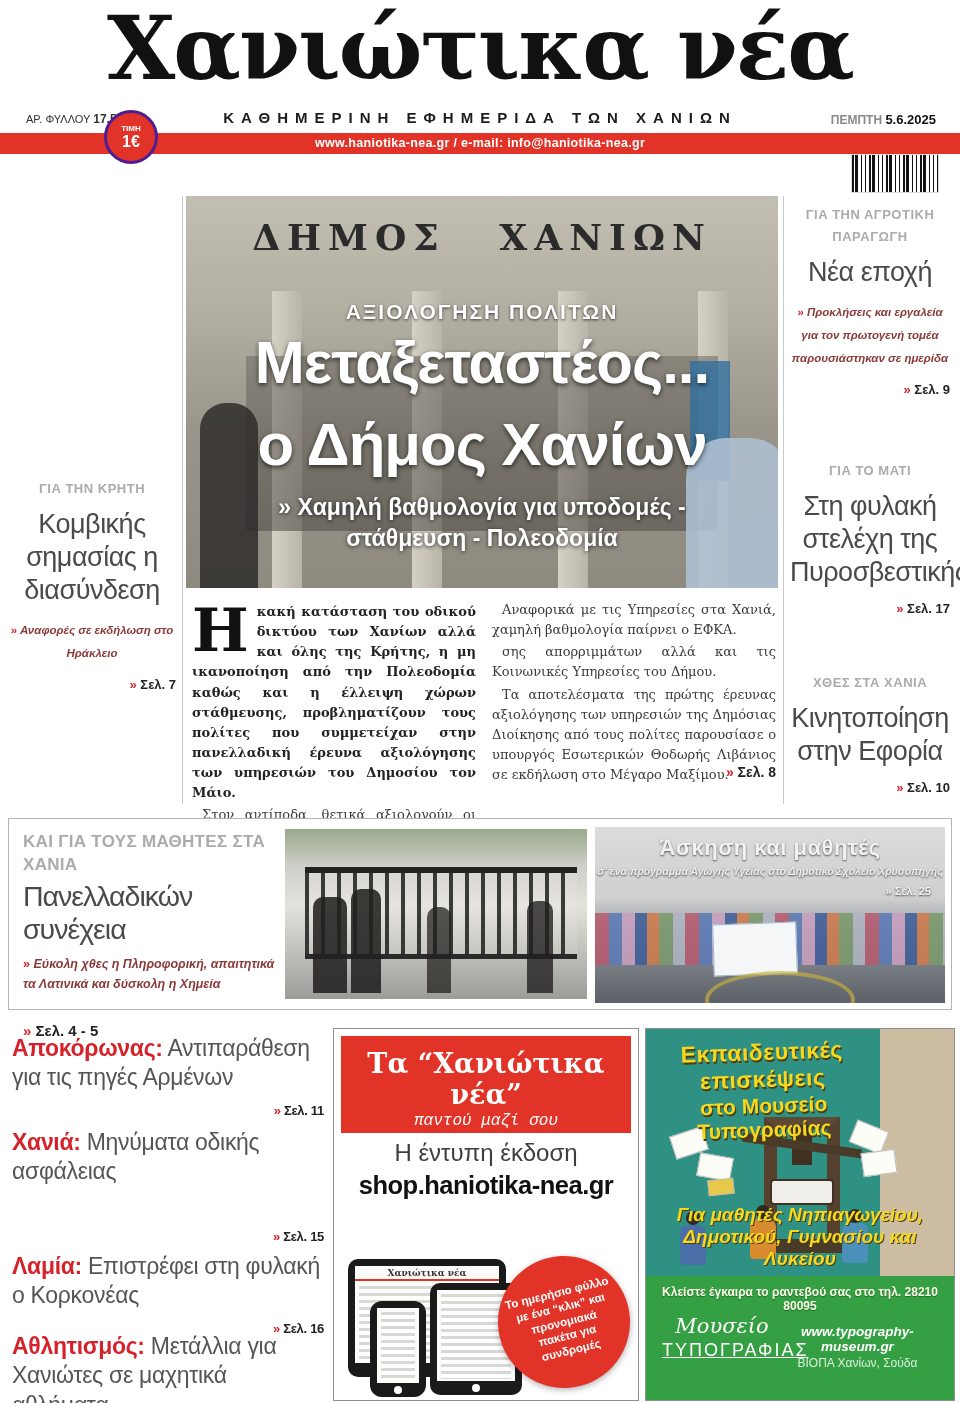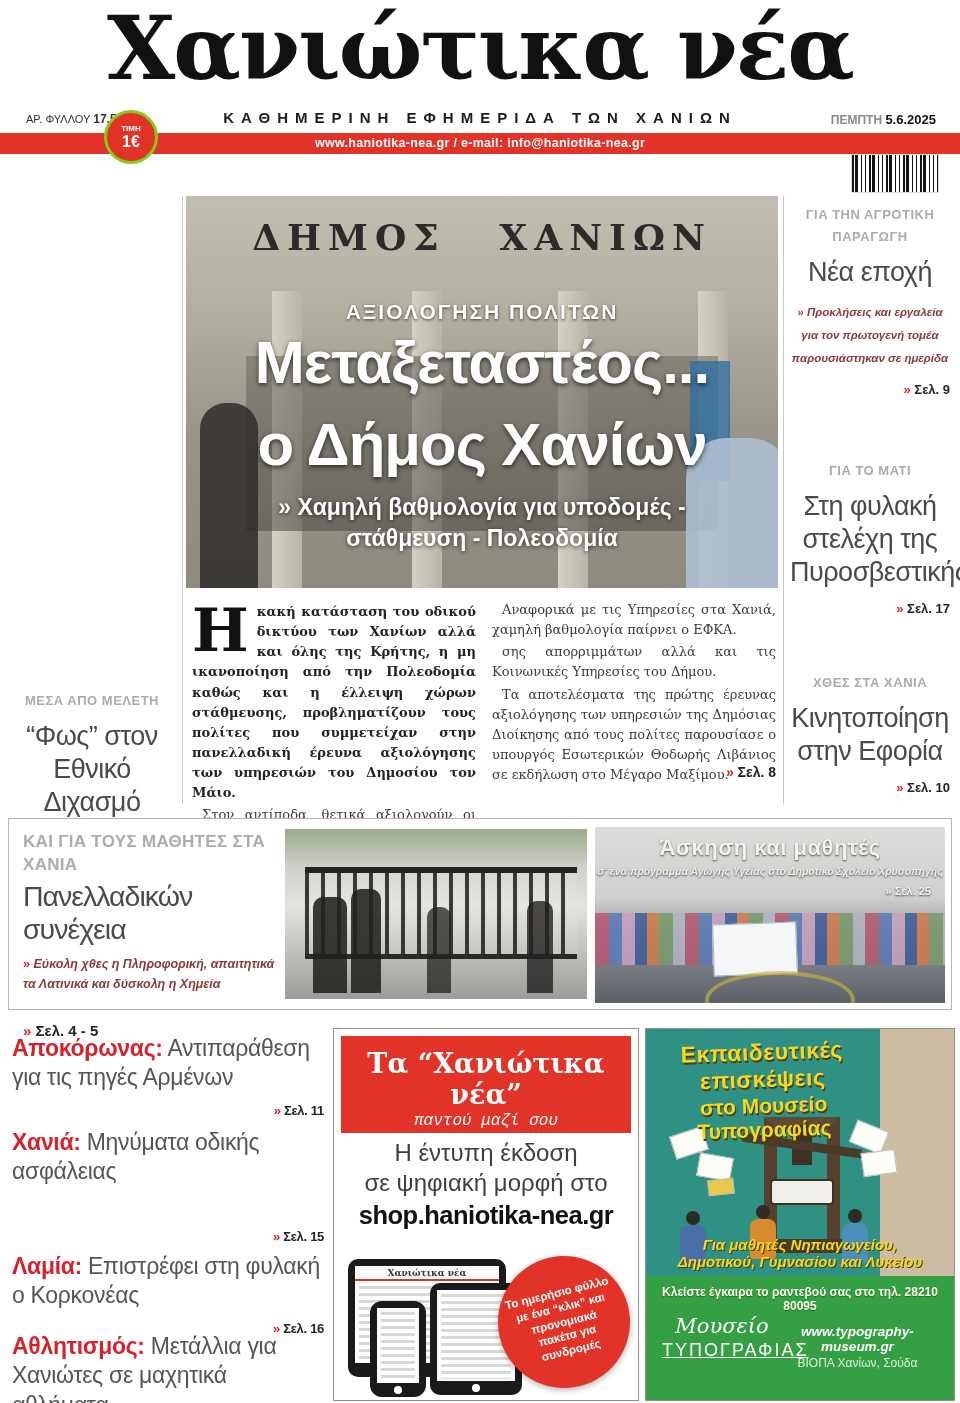--- a/index.html
+++ b/index.html
@@ -24,21 +24,21 @@
   .date-line { position:absolute; top:112px; right:24px; font-size:12px; }
   .date-line .day { color:#8a8a8a; font-weight:bold; }
   .date-line .date { color:#111; font-weight:bold; font-size:13px; }
   .contact-bar {
     position:absolute; top:133px; left:0; width:960px; height:21px;
     background:#E23328; color:#fff; font-weight:bold; font-size:12.5px;
     text-align:center; line-height:21px; letter-spacing:0.3px;
   }
   .price-badge {
     position:absolute; top:110px; left:104px; width:54px; height:54px;
-    background:#E23328; border:3px solid #84cc16; border-radius:50%;
+    background:#E23328; border:3px solid #4c1d95; border-radius:50%;
     color:#fff; text-align:center; z-index:5;
   }
   .price-badge .pl { font-size:8px; font-weight:bold; margin-top:11px; }
   .price-badge .pv { font-size:16px; font-weight:bold; line-height:1.1; }
   .barcode {
     position:absolute; top:155px; right:22px; width:86px; height:37px;
     background:repeating-linear-gradient(90deg,#111 0 2px,#fff 2px 3px,#111 3px 6px,#fff 6px 9px,#111 9px 10px,#fff 10px 13px,#111 13px 14px,#fff 14px 17px);
     outline:1px solid #ddd;
   }
   
@@ -182,21 +182,21 @@
   .museum-title .t2 { font-size:21px; font-weight:bold; color:#F6D81F; text-shadow:1px 2px 0 #4a3c10; margin-top:1px; }
   .press-frame { position:absolute; left:118px; top:88px; width:76px; height:130px; border-left:13px solid #55412e; border-right:13px solid #55412e; border-top:12px solid #5f4a35; }
   .press-screw { position:absolute; left:146px; top:96px; width:20px; height:40px; background:#3f3021; }
   .press-bar { position:absolute; left:96px; top:112px; width:120px; height:9px; background:#4a3a28; transform:rotate(8deg); }
   .press-bed { position:absolute; left:124px; top:150px; width:64px; height:26px; background:#efeee8; border:2px solid #3f3021; border-radius:4px; }
   .press-base { position:absolute; left:112px; top:210px; width:88px; height:14px; background:#4a3a28; }
   .paper { position:absolute; width:34px; height:24px; background:#fdfdf8; border:1px solid #bbb; }
   .kid { position:absolute; width:26px; height:40px; border-radius:8px 8px 4px 4px; }
   .kid::before { content:""; position:absolute; top:-14px; left:6px; width:14px; height:14px; border-radius:50%; background:#2f2a26; }
   .museum-aud { position:absolute; bottom:6px; left:0; width:100%; text-align:center; }
-  .museum-aud .a1, .museum-aud .a2 { font-size:15px; font-weight:bold; color:#F6D81F; text-shadow:1px 1px 0 #4a3c10; font-style:italic; }
+  .museum-aud .a1, .museum-aud .a2 { font-size:19px; font-weight:bold; color:#F6D81F; text-shadow:1px 1px 0 #4a3c10; font-style:italic; }
   .museum-footer { position:absolute; top:247px; left:0; width:100%; height:126px; background:#35A043; }
   .museum-booking { text-align:center; font-size:12px; font-weight:bold; color:#fdfce8; padding-top:9px; text-shadow:0 1px 1px #1d6b28; }
   .museum-logo { position:absolute; left:16px; top:38px; width:120px; text-align:center; color:#fff; }
   .museum-logo .scr { font-family:"DejaVu Serif","Liberation Serif",serif; font-style:italic; font-size:21px; }
   .museum-logo .cap { font-size:18px; letter-spacing:2px; margin-top:2px;text-decoration:underline; }
   .museum-web { position:absolute; right:14px; top:48px; width:165px; text-align:center; font-size:13.5px; font-weight:bold; font-style:italic; color:#fff; }
   .museum-loc { position:absolute; right:14px; top:80px; width:165px; text-align:center; font-size:12px; color:#d9f0dc; }
 </style>
 </head>
 <body>
@@ -217,29 +217,33 @@
   <div class="price-badge">
     <div class="pl">ΤΙΜΗ</div>
     <div class="pv">1€</div>
   </div>
   <div class="barcode"></div>
 
   <div class="vdivider" style="left:182px; top:196px; height:608px;"></div>
   <div class="vdivider" style="left:783px; top:196px; height:608px;"></div>
 
 
-
-  <div class="side-story" style="left:8px; top:690px; width:168px;">
-    <div class="kicker">ΜΕΣΑ ΑΠΟ ΜΕΛΕΤΗ</div>
-    <div class="side-headline">“Φως” στον Εθνικό Διχασμό</div>
-    <div class="pageref">
-      <span class="chev">»</span>
-      <span>Σελ. 27</span>
-    </div>
-  </div>
+  <div class="side-story" style="left:8px; top:478px; width:168px;">
+    <div class="kicker">ΓΙΑ ΤΗΝ ΚΡΗΤΗ</div>
+    <div class="side-headline">Κομβικής σημασίας η διασύνδεση</div>
+    <div class="deck">
+      <span class="chev">»</span>
+      <span>Αναφορές σε εκδήλωση στο Ηράκλειο</span>
+    </div>
+    <div class="pageref">
+      <span class="chev">»</span>
+      <span>Σελ. 7</span>
+    </div>
+  </div>
+
 
   <div class="main-photo">
     <div class="pillar" style="left:86px;"></div>
     <div class="pillar" style="left:226px;"></div>
     <div class="pillar" style="left:372px;"></div>
     <div class="pillar" style="left:512px;"></div>
     <div class="storefront"></div>
     <div class="kiosk"></div>
     <div class="fig-dark"></div>
     <div class="fig-light"></div>
@@ -366,21 +370,20 @@
     
   </div>
 
   <div class="shop-ad">
     <div class="shop-header">
       <div class="l1">Τα “Χανιώτικα νέα”</div>
       <div class="l2">παντού μαζί σου</div>
     </div>
     <div class="shop-body">
       <div class="b1">Η έντυπη έκδοση</div>
-      <div class="b2">σε ψηφιακή μορφή στο</div>
       <div class="url">shop.haniotika-nea.gr</div>
     </div>
     <div class="device" style="left:14px; top:230px; width:158px; height:118px;">
       <div class="screen">
         <div class="mast">Χανιώτικα νέα</div>
         <div class="lines"></div>
       </div>
     </div>
     <div class="device" style="left:96px; top:254px; width:92px; height:112px;">
       <div class="screen">

